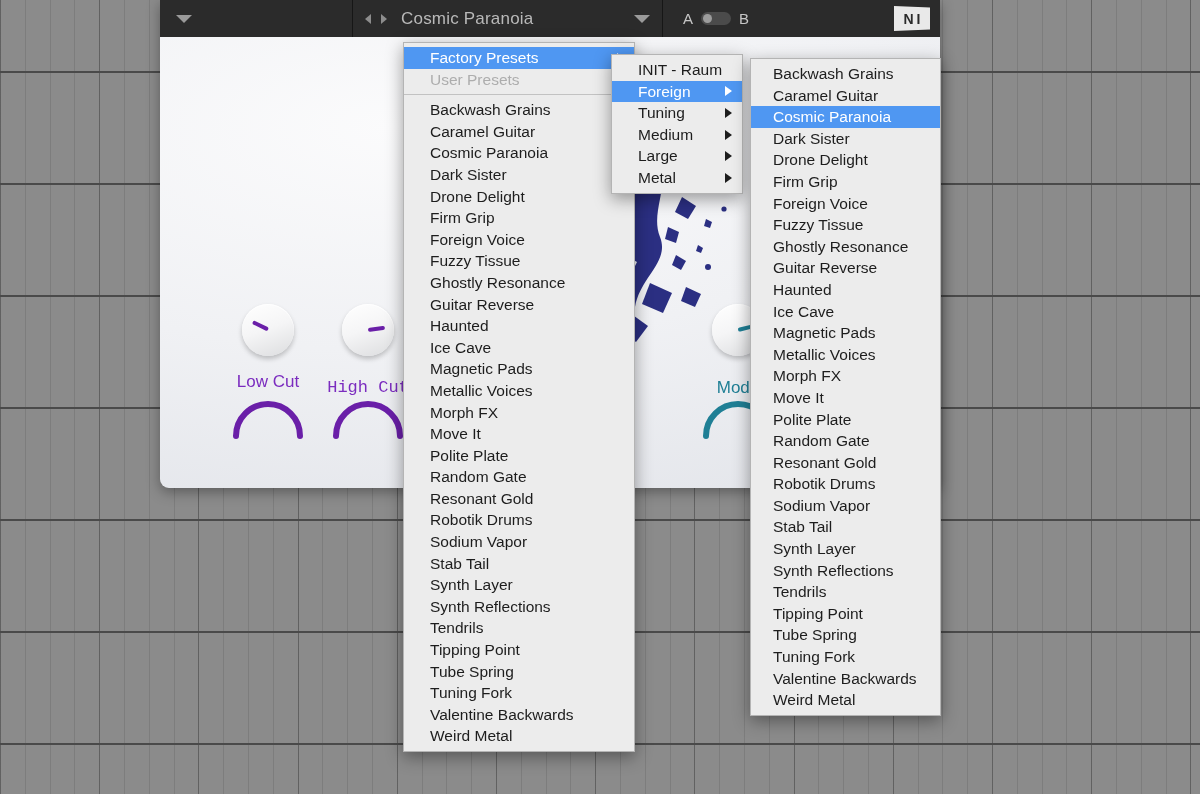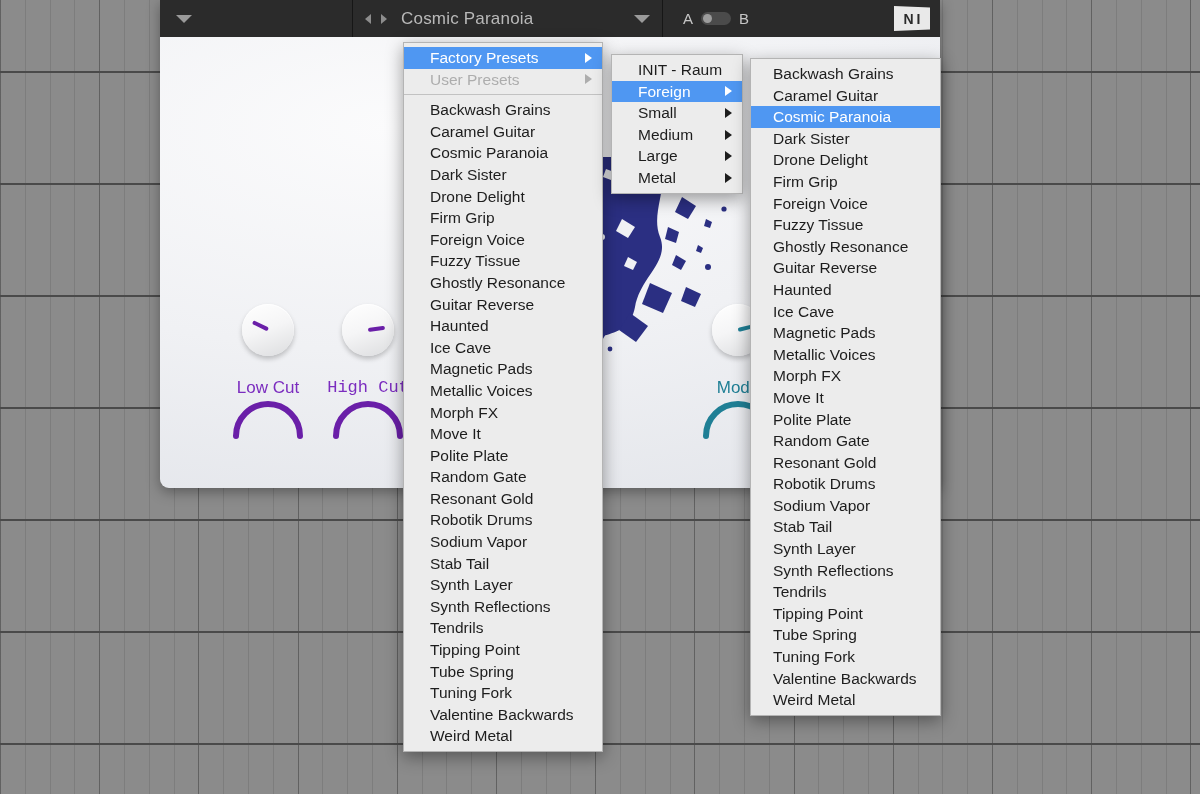--- a/index.html
+++ b/index.html
@@ -177,21 +177,21 @@
     border-bottom: 5px solid transparent;
     border-left: 7px solid #1d1d1d;
   }
   .menu-item.sel .submenu-arrow { border-left-color: #ffffff; }
   .menu-item.disabled .submenu-arrow { border-left-color: #adadad; }
   .menu-sep {
     height: 1px; background: #c2c2c2;
     margin: 4px 0;
   }
 
-  #menu1 { left: 403px; top: 42px;  width: 200px; }
+  #menu1 { left: 403px; top: 42px;  width: 232px; }
   #menu2 { left: 611px; top: 42px;  width: 132px; margin-top: 12px; }
   #menu3 { left: 750px; top: 58px;  width: 191px; }
   #menu3 .menu-item { padding-left: 22px; }
 </style>
 </head>
 <body>
 
 <div id="stage">
 
   <div class="daw-bg"></div>
@@ -316,21 +316,21 @@
         <div class="knob-label" style="margin-top:30px">Predelay</div>
       </div>
 
       <div class="knob-unit" style="left:58px; top:333px; width:100px;">
         <svg class="arc" width="100" height="80">
           <path d="M18,66 A32,32 0 1 1 82,66" stroke="#6a1fa8" stroke-width="6" fill="none" stroke-linecap="round"></path>
         </svg>
         <div class="knob" style="width:52px;height:52px;margin-top:-66px;">
           <div class="pointer" style="width:17px;height:3.5px;left:26px;top:24px;transform:rotate(206deg);"></div>
         </div>
-        <div class="knob-label" style="margin-top:22px">Low Cut</div>
+        <div class="knob-label" style="margin-top:16px">Low Cut</div>
       </div>
 
       <div class="knob-unit" style="left:158px; top:333px; width:100px;font-family:Liberation Mono, monospace;">
         <svg class="arc" width="100" height="80">
           <path d="M18,66 A32,32 0 1 1 82,66" stroke="#6a1fa8" stroke-width="6" fill="none" stroke-linecap="round"></path>
         </svg>
         <div class="knob" style="width:52px;height:52px;margin-top:-66px;">
           <div class="pointer" style="width:17px;height:3.5px;left:26px;top:24px;transform:rotate(-8deg);"></div>
         </div>
         <div class="knob-label" style="margin-top:22px">High Cut</div>
@@ -457,21 +457,21 @@
 
   <div class="menu" id="menu2">
       <div class="menu-item">
         <span>INIT - Raum</span>
       </div>
       <div class="menu-item sel">
         <span>Foreign</span>
         <span class="submenu-arrow"></span>
       </div>
       <div class="menu-item">
-        <span>Small</span>
+        <span>Tuning</span>
         <span class="submenu-arrow"></span>
       </div>
       <div class="menu-item">
         <span>Medium</span>
         <span class="submenu-arrow"></span>
       </div>
       <div class="menu-item">
         <span>Large</span>
         <span class="submenu-arrow"></span>
       </div>

